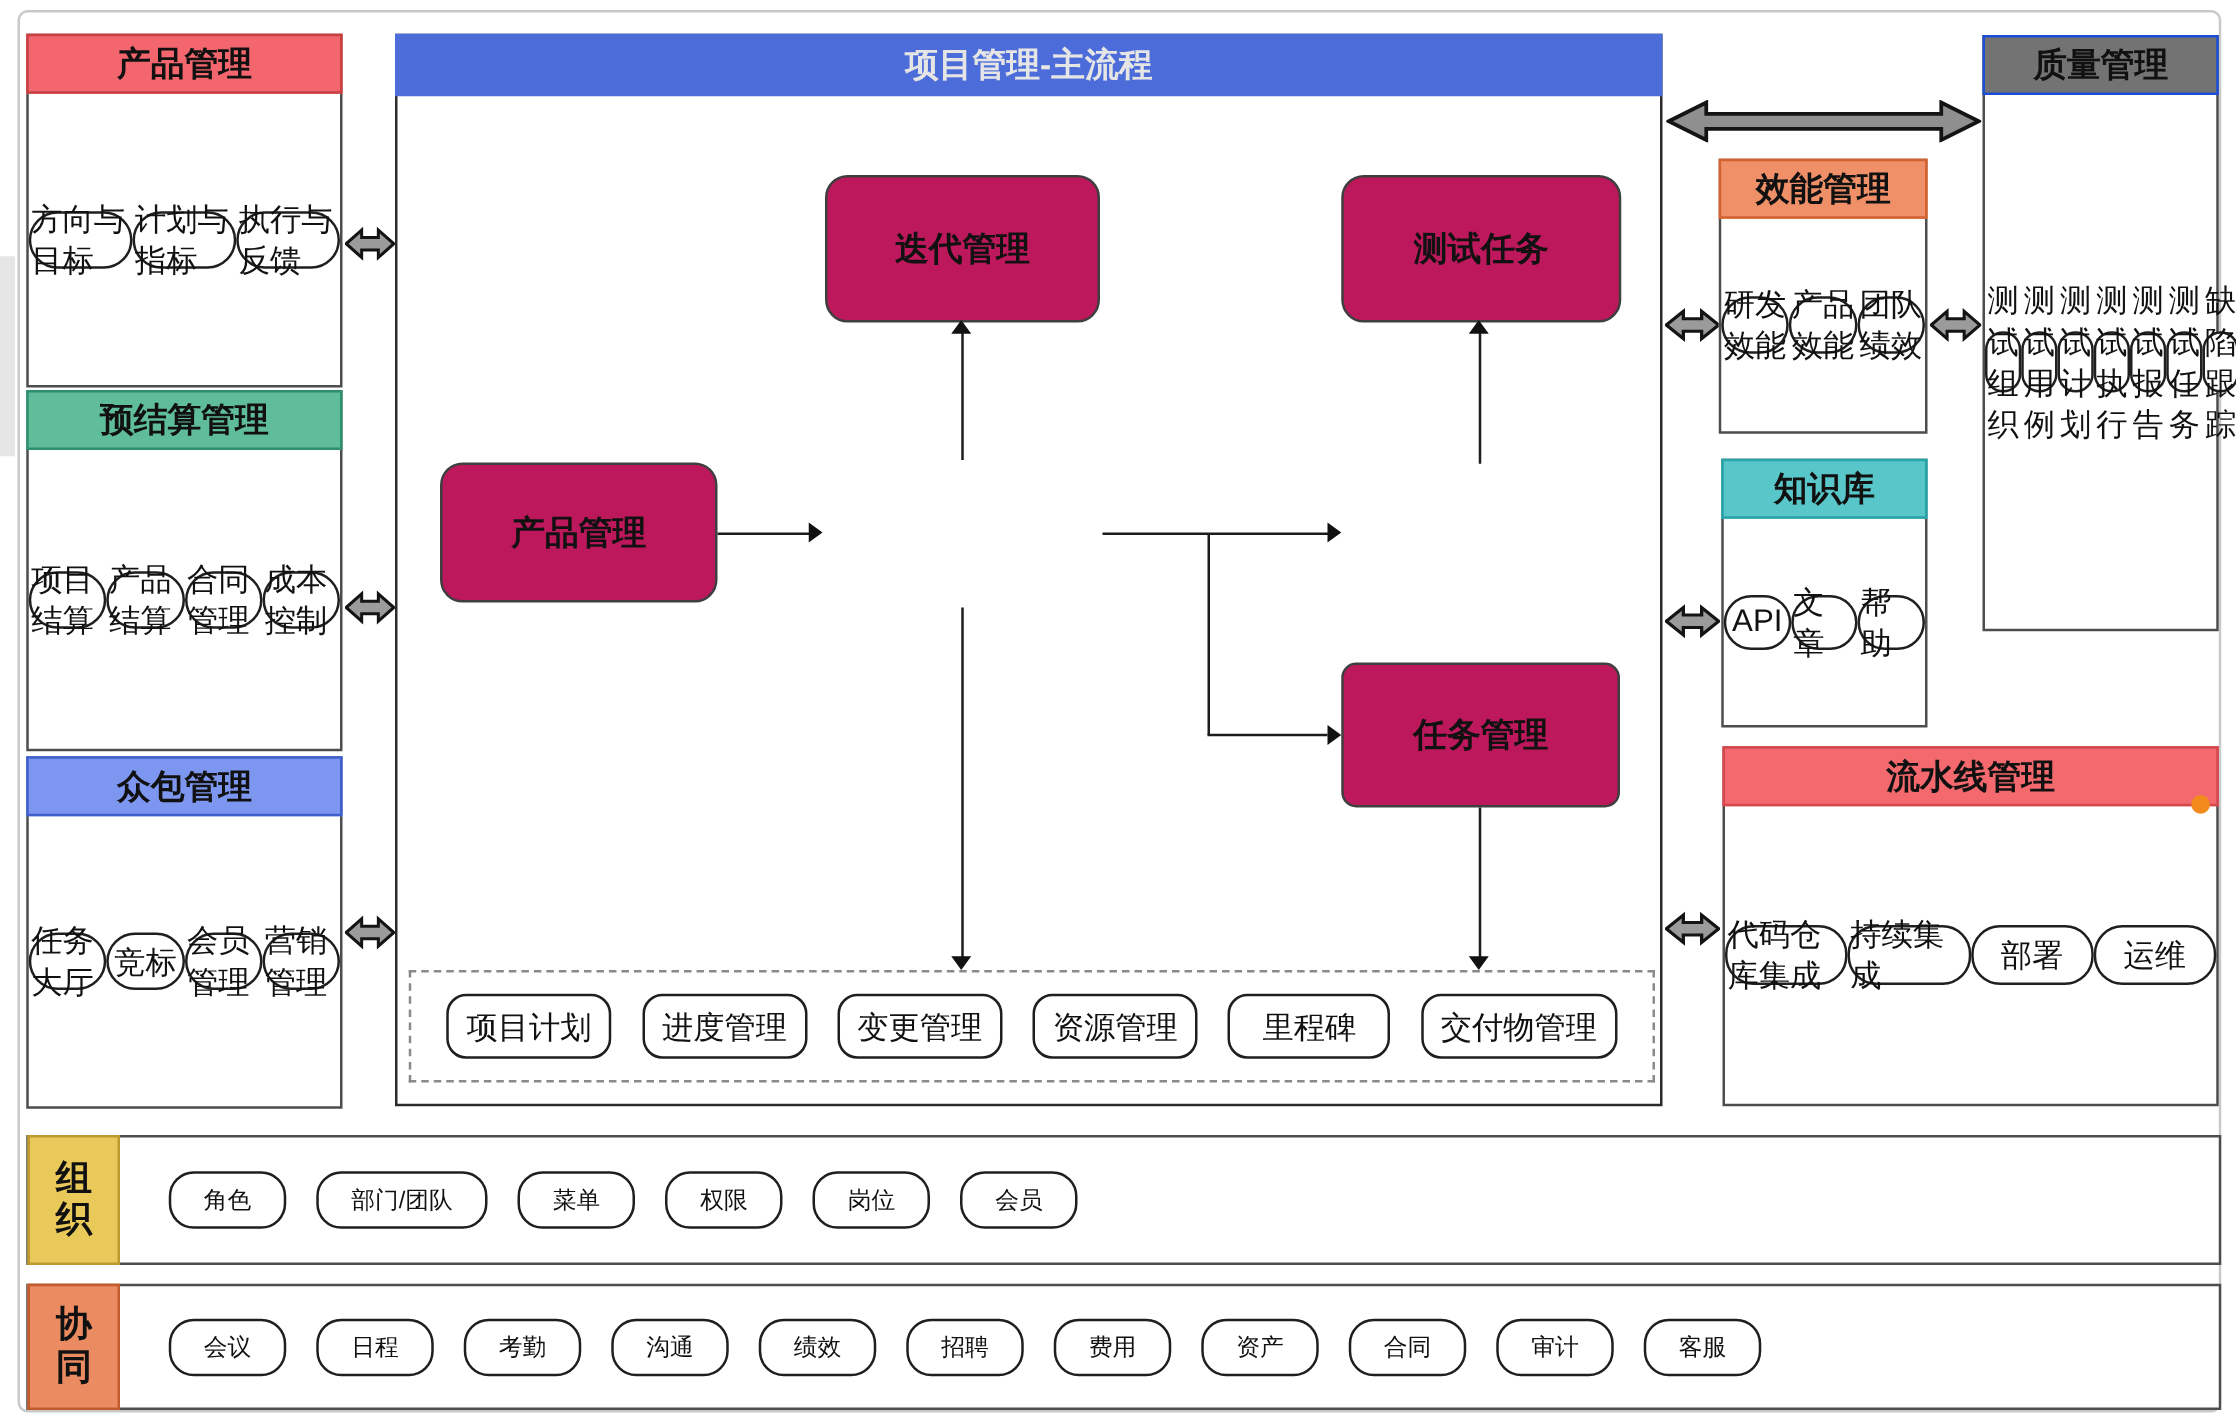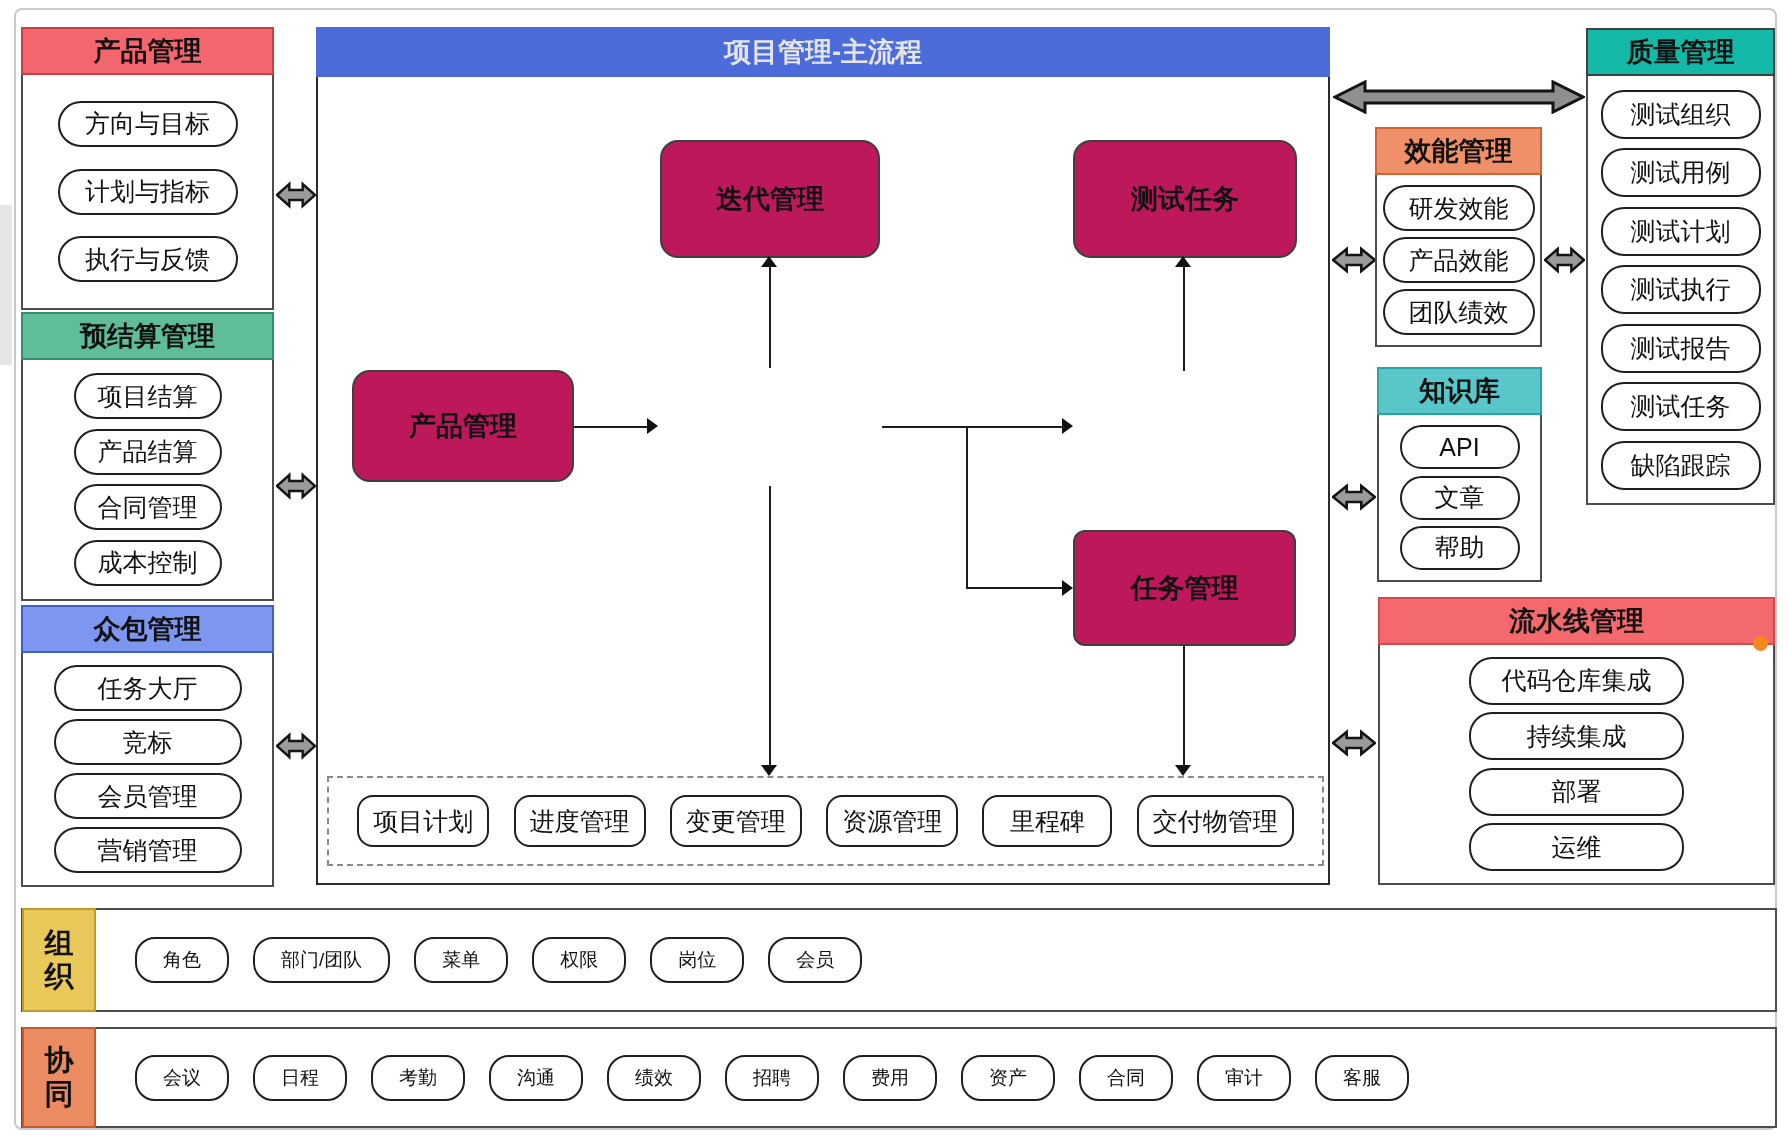--- a/index.html
+++ b/index.html
@@ -6,30 +6,30 @@
   .canvas{position:relative;width:1789px;height:1138px;background:#ffffff;
           font-family:"Liberation Sans","DejaVu Sans",sans-serif;color:#111;overflow:hidden;}
   .outer-frame{position:absolute;left:14px;top:8px;width:1759px;height:1118px;
                border:2px solid #c9c9c9;border-radius:8px;}
   .edge-artifact{position:absolute;left:0;top:205px;width:12px;height:160px;background:#e6e6e6;}
 
   
   .panel{position:absolute;background:#fff;border:2px solid #4d4d4d;display:flex;flex-direction:column;box-sizing:border-box;}
   .panel-header{flex:0 0 48px;margin:-2px -2px 0 -2px;display:flex;align-items:center;justify-content:center;
                 font-weight:bold;font-size:27px;box-sizing:border-box;position:relative;}
-  .panel-body{flex:1;display:flex;flex-direction:column;align-items:center;justify-content:space-evenly;padding:4px 0;}
+  .panel-body{flex:1;display:flex;flex-direction:row;align-items:center;justify-content:space-evenly;padding:4px 0;}
   .pill{display:flex;align-items:center;justify-content:center;background:#fff;border:2px solid #1f1f1f;
         border-radius:23px;font-size:25px;box-sizing:border-box;height:46px;}
 
   .hdr-red{background:#F4666E;border:2px solid #C94043;}
   .hdr-green{background:#5FBD9A;border:2px solid #2F8F6F;}
   .hdr-blue{background:#7D97F0;border:2px solid #3F5FCC;}
   .hdr-orange{background:#F09069;border:2px solid #D2622F;}
   .hdr-teal{background:#59C7C9;border:2px solid #2BA3A6;}
-  .hdr-brightgreen{background:#14b8a6;border:2px solid #404040;}
+  .hdr-brightgreen{background:#737373;border:2px solid #1d4ed8;}
   .hdr-pink{background:#F4696E;border:2px solid #D4494E;}
 
   #panel-product{left:21px;top:27px;width:253px;height:283px;}
   #panel-product .pill{width:180px;}
   #panel-budget{left:21px;top:312px;width:253px;height:289px;}
   #panel-budget .pill{width:148px;}
   #panel-crowdsource{left:21px;top:605px;width:253px;height:282px;}
   #panel-crowdsource .pill{width:188px;}
   #panel-efficiency{left:1375px;top:127px;width:167px;height:220px;}
   #panel-efficiency .pill{width:152px;height:46px;}

